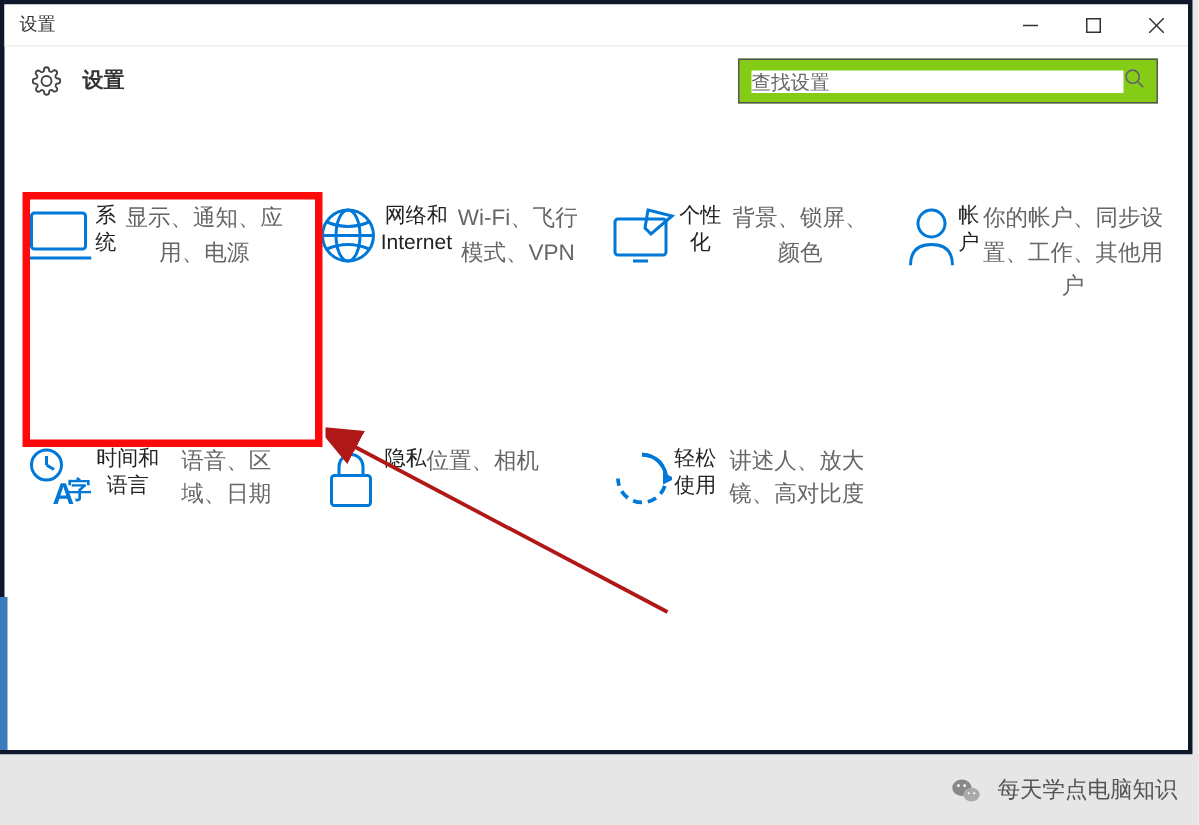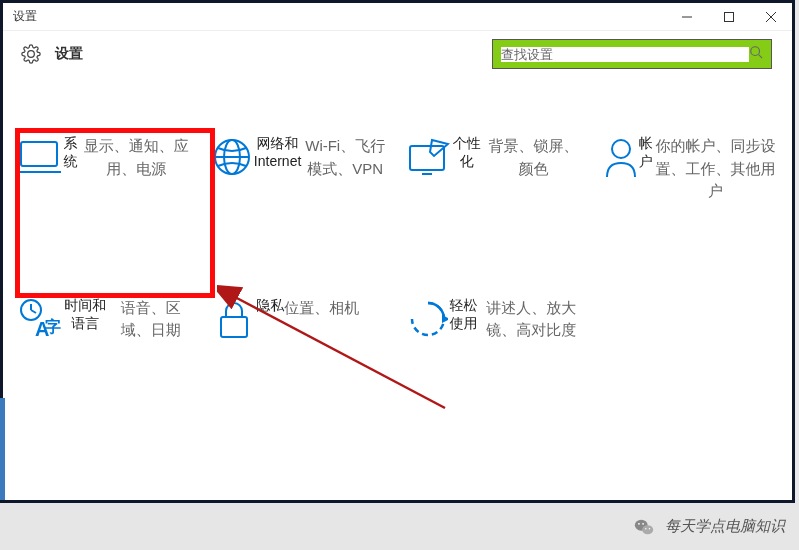--- a/index.html
+++ b/index.html
@@ -15,21 +15,21 @@
     .search { width: 280px; height: 30px; border: 1px solid #555; display: flex; align-items: center; padding: 0 8px; background: #84cc16; }
     .search input { border: none; outline: none; flex: 1; font-size: 13px; font-family: inherit; color: #333; }
     .search input::placeholder { color: #666; }
     .grid { padding: 50px 4px 0 4px; display: grid; grid-template-columns: repeat(4, 1fr); row-gap: 78px; }
     .tile { position: relative; display: flex; flex-direction: row; align-items: flex-start; text-align: center; padding: 8px 10px; cursor: pointer; }
     .tile-icon { width: 44px; height: 44px; margin-bottom: 14px; display: flex; align-items: center; justify-content: center; color: #0078d7; }
     .tile-title { font-size: 14px; color: #222; margin-bottom: 6px; }
     .tile-desc { font-size: 15px; color: #666; line-height: 1.5; max-width: 170px; }
     .hl { border: 5px solid #ff0a0a; position: absolute; pointer-events: none; }
     .arrow { position: absolute; pointer-events: none; }
-    .footer { position: absolute; bottom: 0; left: 0; right: 0; height: 47px; display: flex; align-items: center; justify-content: flex-end; background: #e6e6e6; padding-right: 14px; font-size: 15px; color: #555; font-style: italic; }
+    .footer { position: absolute; bottom: 0; left: 0; right: 0; height: 47px; display: flex; align-items: center; justify-content: flex-end; background: #e6e6e6; padding-right: 14px; font-size: 15px; color: #555; }
     .wechat { width: 22px; height: 22px; margin-right: 10px; display: flex; align-items: center; justify-content: center; }
     .sepbar { position: absolute; left: 0; top: 398px; width: 5px; height: 102px; background: #3a7abd; }
   </style>
 </head>
 <body>
 
 <div class="win">
   <div class="titlebar">
     <div class="titlebar-title">设置</div>
     <div class="winctrl">

